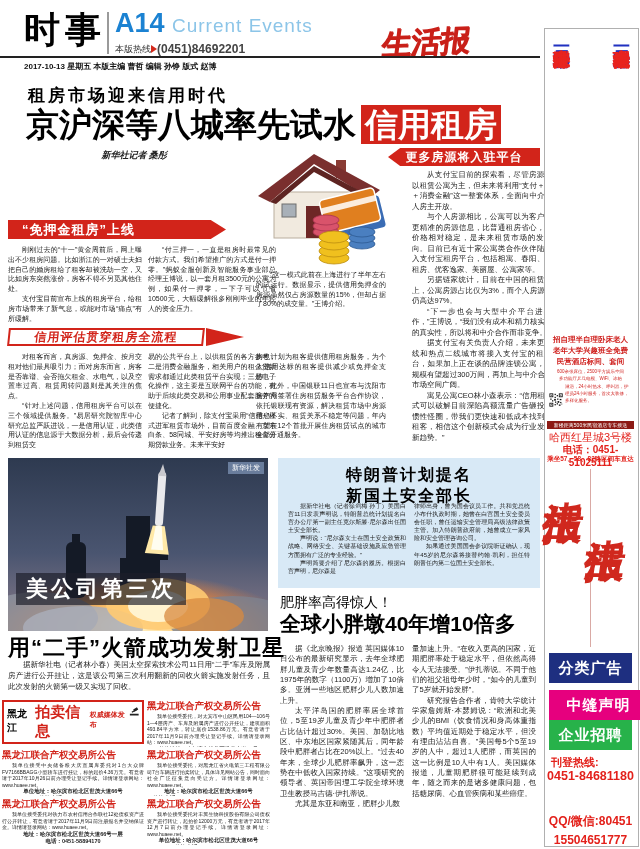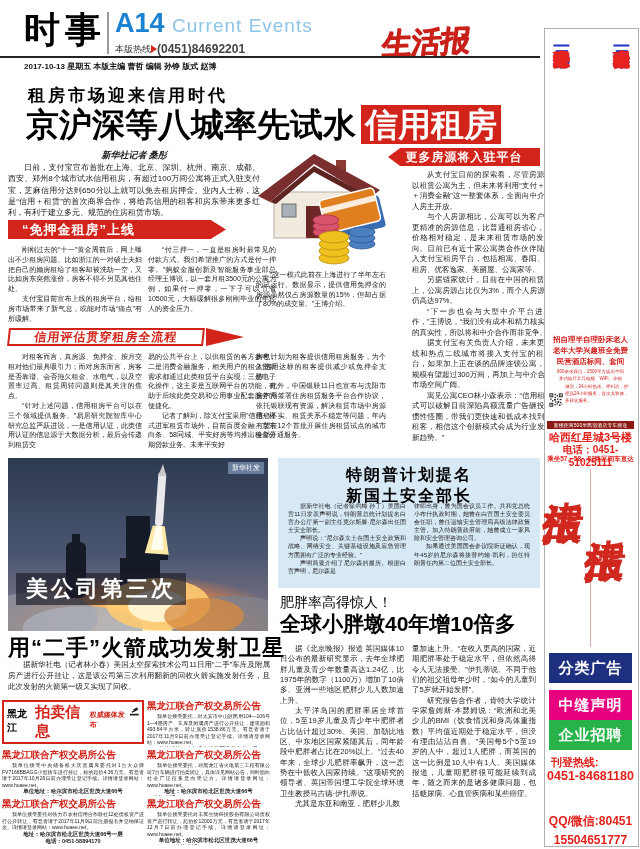--- a/index.html
+++ b/index.html
@@ -98,32 +98,32 @@
   .vcol-r{right:8px;}
   .vcol-l{left:8px;}
   .vblue{color:#2031c0;}
   .vred{color:#e8231f;}
   .sb-detail{position:absolute;left:2px;top:306px;width:87px;text-align:center;
              font-size:7.5px;font-weight:900;color:#cf1f1c;line-height:1.45;}
   .sb-fac{position:absolute;left:2px;top:340px;width:87px;text-align:center;font-size:4.5px;color:#cf1f1c;line-height:1.5;}
   .sb-qrrow{position:absolute;left:4px;top:355px;width:84px;display:flex;gap:2px;}
   .sb-qrrow .qrtext{font-size:4.5px;color:#cf1f1c;line-height:1.5;text-align:left;}
   .sb-shuttle{position:absolute;left:2px;top:392px;width:87px;background:#8c1a14;color:#fff;font-size:5px;text-align:center;padding:1px 0;}
-  .sb-addr{position:absolute;left:0;top:401px;width:91px;text-align:center;font-size:11px;font-weight:700;color:#e3211b;}
+  .sb-addr{position:absolute;left:0;top:401px;width:91px;text-align:center;font-size:11px;font-weight:400;color:#e3211b;}
   .sb-phone{position:absolute;left:0;top:414px;width:91px;text-align:center;font-size:10px;font-weight:900;color:#e3211b;}
   .sb-bus{position:absolute;left:0;top:426px;width:91px;text-align:center;font-size:6.5px;font-weight:bold;color:#e3211b;}
   .script-logo{position:absolute;writing-mode:vertical-rl;font-family:"DejaVu Serif",serif;font-weight:900;
                color:#d0281e;font-size:40px;line-height:1.0;transform:skewX(-8deg);letter-spacing:2px;}
   .logo1{left:6px;top:440px;}
   .logo2{left:48px;top:478px;}
   .sb-mid-line{position:absolute;left:45px;top:440px;width:1px;height:178px;background:#d9a9a4;}
   .sb-box{position:absolute;left:4px;width:83px;height:30px;color:#fff;font-weight:900;font-size:15px;
           display:flex;align-items:center;justify-content:center;letter-spacing:1px;}
   .box-navy{top:624px;background:#1e2f80;}
-  .box-mag{top:661px;background:#e6007e;}
+  .box-mag{top:661px;background:#e6007e;padding-left:8px;}
   .box-green{top:691px;background:#27b24a;}
   .sb-hl{position:absolute;left:0;width:91px;text-align:center;color:#e3211b;font-weight:900;}
   .hl-lab{top:726px;font-size:11px;text-align:left;padding-left:6px;}
   .hl-1{top:740px;font-size:12.5px;}
   .hl-2{top:804px;font-size:12px;}
   .hl-3{top:784px;font-size:12px;}
 </style>
 </head>
 <body>
 
@@ -140,21 +140,20 @@
   </div>
   <div class="abs masthead">生活报</div>
   <div class="abs hdr-rule"></div>
   <div class="abs hdr-date">2017-10-13 星期五  本版主编 曹哲  编辑 孙铮  版式 赵博</div>
 
   <div class="abs kicker">租房市场迎来信用时代</div>
   <div class="abs headline">
     <span class="hb">京沪深等八城率先试水</span><span class="hr">信用租房</span>
   </div>
   <div class="abs byline">新华社记者 桑彤</div>
-  <p class="abs intro bp">日前，支付宝宣布首批在上海、北京、深圳、杭州、南京、成都、西安、郑州8个城市试水信用租房，有超过100万间公寓将正式入驻支付宝，芝麻信用分达到650分以上就可以免去租房押金。业内人士称，这是“信用＋租赁”的首次商界合作，将给高信用的租客和房东带来更多红利，有利于建立多元、规范的住房租赁市场。</p>
 
   <svg class="abs illus" viewBox="0 0 140 122">
     <g>
       <rect x="86" y="16" width="10" height="18" fill="#8a3b34"></rect>
       <rect x="24" y="48" width="88" height="46" fill="#f1eadf" stroke="#b9ae9e" stroke-width="1"></rect>
       <polygon points="8,52 64,10 130,46 120,54 64,20 20,58" fill="#7a2f2e"></polygon>
       <polygon points="20,58 64,22 112,48 112,54 64,28 26,60" fill="#5e2422"></polygon>
       <rect x="56" y="62" width="16" height="32" fill="#6e2726"></rect>
       <rect x="32" y="60" width="14" height="13" fill="#a8b0b8" stroke="#6f6f6f" stroke-width="1"></rect>
       <rect x="92" y="60" width="14" height="13" fill="#a8b0b8" stroke="#6f6f6f" stroke-width="1"></rect>

